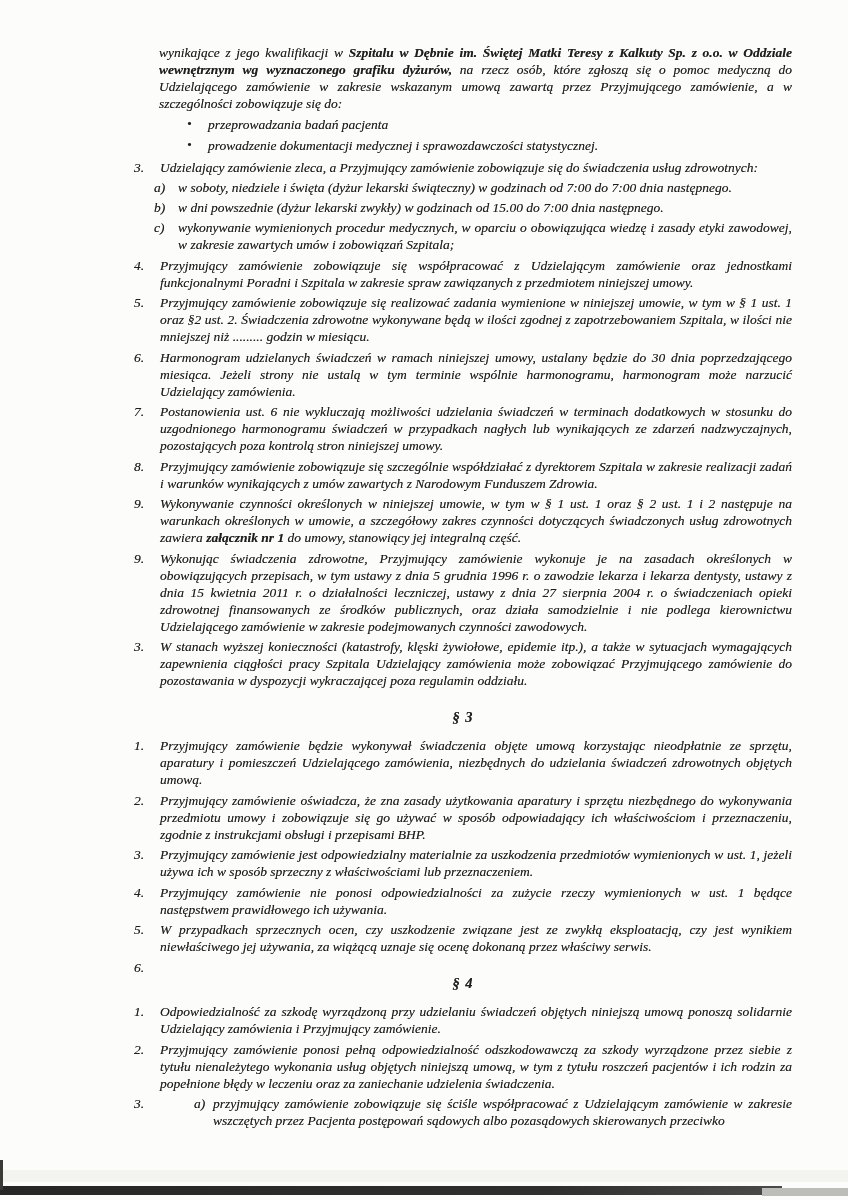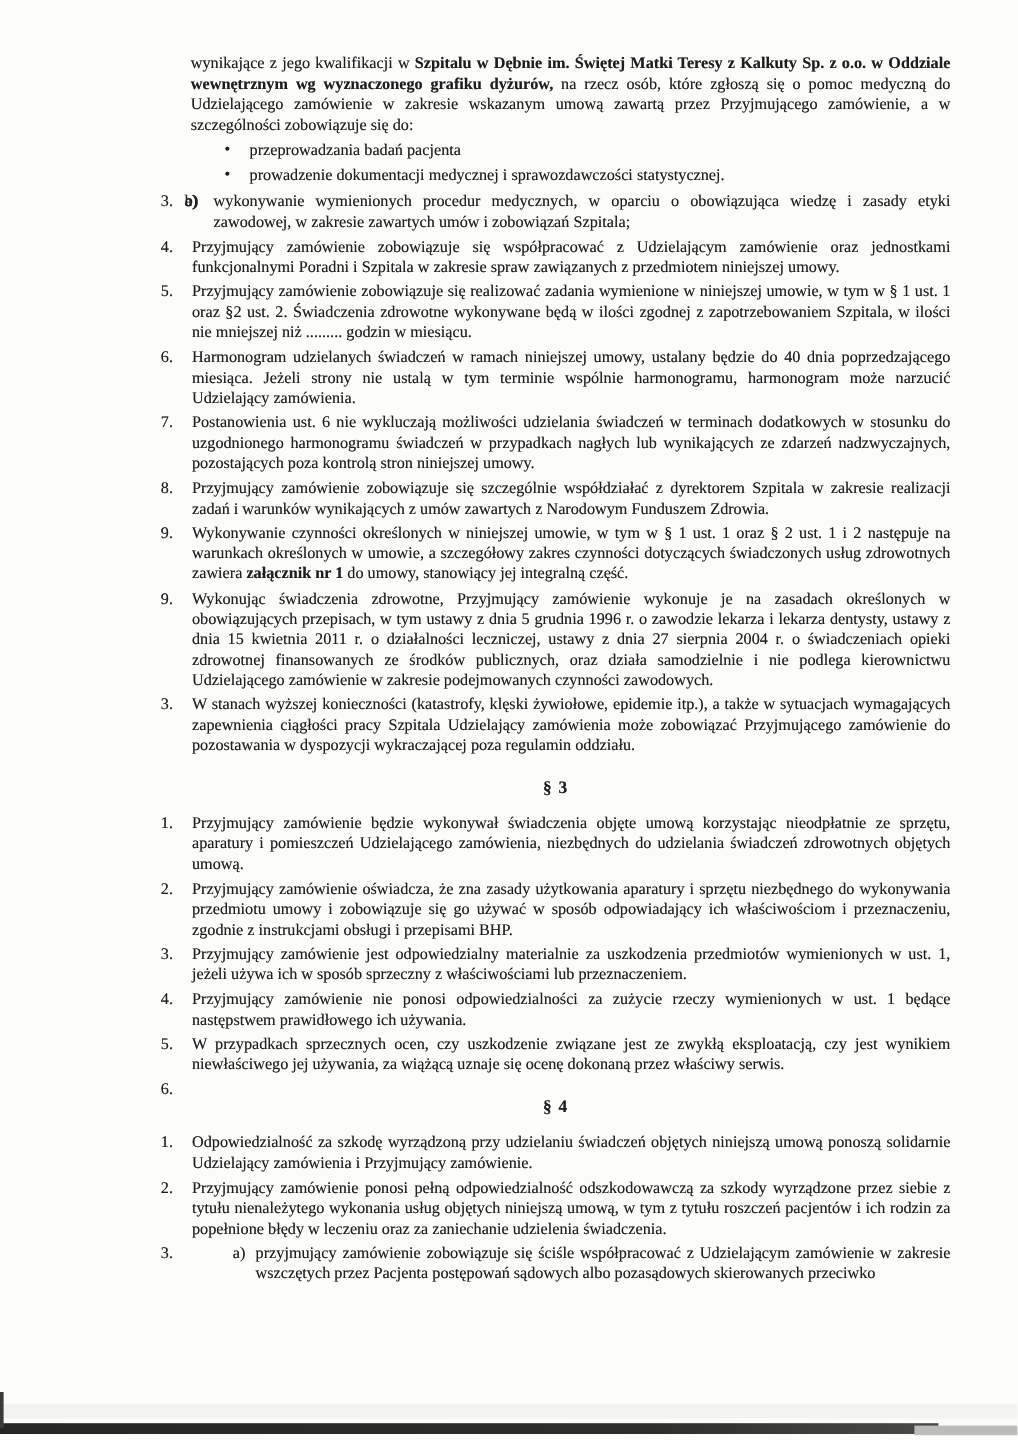--- a/index.html
+++ b/index.html
@@ -15,20 +15,21 @@
     overflow:hidden;
     color:#1e1e1e;
     text-shadow:0 0 0.5px rgba(25,25,25,0.55);
   }
   .content {
     position:absolute;
     left:134px; top:44px;
     width:658px;
     font-size:13.5px;
     line-height:17px;
+    font-style:italic;
   }
   .b { font-weight:bold; }
   .intro {
     margin:0 0 3px 25px;
     text-align:justify;
   }
   .bullets { margin:3px 0 5px 53px; }
   .bullet {
     position:relative;
     padding-left:21px;
@@ -95,47 +96,50 @@
         <span>przeprowadzania badań pacjenta</span>
       </div>
       <div class="bullet">
         <span class="bdot">•</span>
         <span>prowadzenie dokumentacji medycznej i sprawozdawczości statystycznej.</span>
       </div>
     </div>
 
     <div class="item">
       <span class="num">3.</span>
+      <span>Udzielający zamówienie zleca, a Przyjmujący zamówienie zobowiązuje się do świadczenia usług zdrowotnych:</span>
       <div class="sublist">
         <div class="subitem">
           <span class="snum">a)</span>
+          <span>w soboty, niedziele i święta (dyżur lekarski świąteczny) w godzinach od 7:00 do 7:00 dnia następnego.</span>
         </div>
         <div class="subitem">
           <span class="snum">b)</span>
+          <span>w dni powszednie (dyżur lekarski zwykły) w godzinach od 15.00 do 7:00 dnia następnego.</span>
         </div>
         <div class="subitem">
           <span class="snum">c)</span>
           <span>wykonywanie wymienionych procedur medycznych, w oparciu o obowiązująca wiedzę i zasady etyki zawodowej, w zakresie zawartych umów i zobowiązań Szpitala;</span>
         </div>
       </div>
     </div>
 
     <div class="item">
       <span class="num">4.</span>
       <span>Przyjmujący zamówienie zobowiązuje się współpracować z Udzielającym zamówienie oraz jednostkami funkcjonalnymi Poradni i Szpitala w zakresie spraw zawiązanych z przedmiotem niniejszej umowy.</span>
     </div>
 
     <div class="item">
       <span class="num">5.</span>
       <span>Przyjmujący zamówienie zobowiązuje się realizować zadania wymienione w niniejszej umowie, w tym w § 1 ust. 1 oraz §2 ust. 2. Świadczenia zdrowotne wykonywane będą w ilości zgodnej z zapotrzebowaniem Szpitala, w ilości nie mniejszej niż ......... godzin w miesiącu.</span>
     </div>
 
     <div class="item">
       <span class="num">6.</span>
-      <span>Harmonogram udzielanych świadczeń w ramach niniejszej umowy, ustalany będzie do 40 dnia poprzedzającego miesiąca. Jeżeli strony nie ustalą w tym terminie wspólnie harmonogramu, harmonogram może narzucić Udzielający zamówienia.</span>
+      <span>Harmonogram udzielanych świadczeń w ramach niniejszej umowy, ustalany będzie do 30 dnia poprzedzającego miesiąca. Jeżeli strony nie ustalą w tym terminie wspólnie harmonogramu, harmonogram może narzucić Udzielający zamówienia.</span>
     </div>
 
     <div class="item">
       <span class="num">7.</span>
       <span>Postanowienia ust. 6 nie wykluczają możliwości udzielania świadczeń w terminach dodatkowych w stosunku do uzgodnionego harmonogramu świadczeń w przypadkach nagłych lub wynikających ze zdarzeń nadzwyczajnych, pozostających poza kontrolą stron niniejszej umowy.</span>
     </div>
 
     <div class="item">
       <span class="num">8.</span>
       <span>Przyjmujący zamówienie zobowiązuje się szczególnie współdziałać z dyrektorem Szpitala w zakresie realizacji zadań i warunków wynikających z umów zawartych z Narodowym Funduszem Zdrowia.</span>

